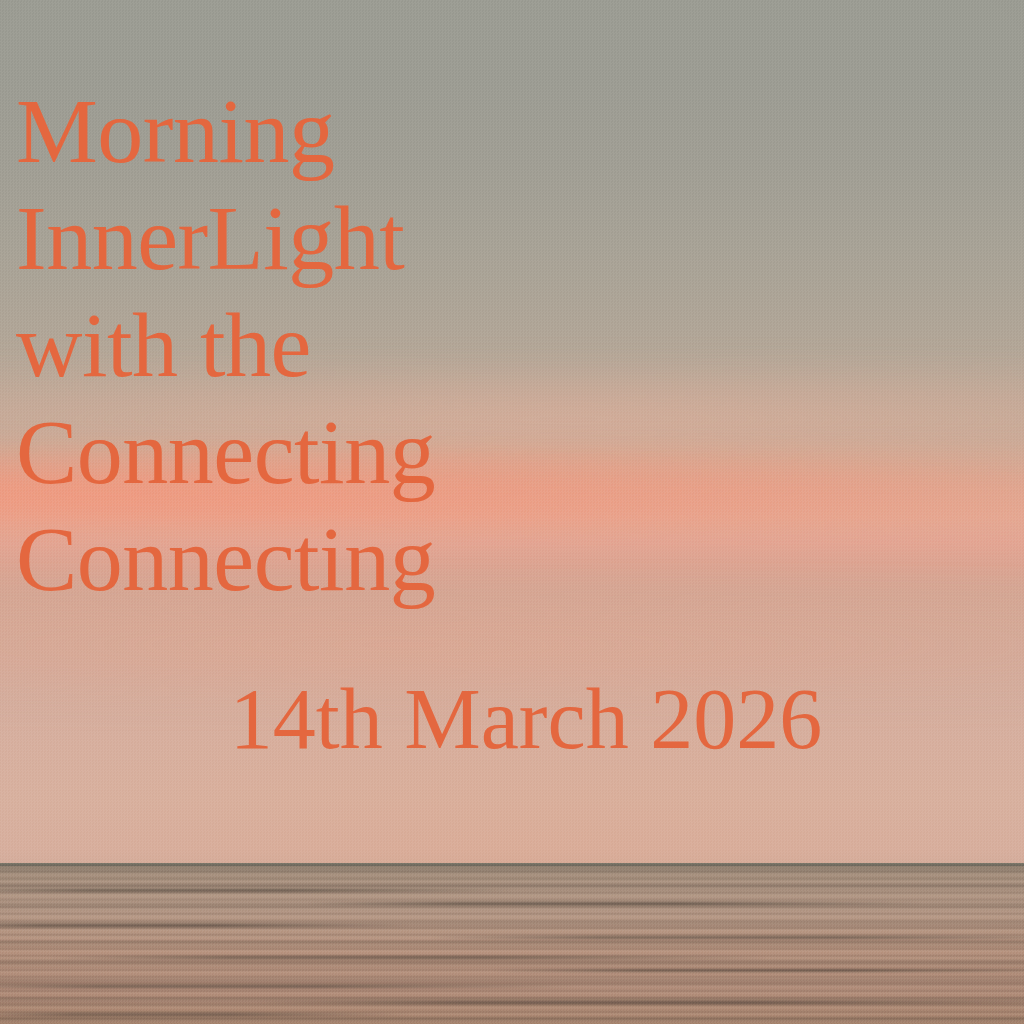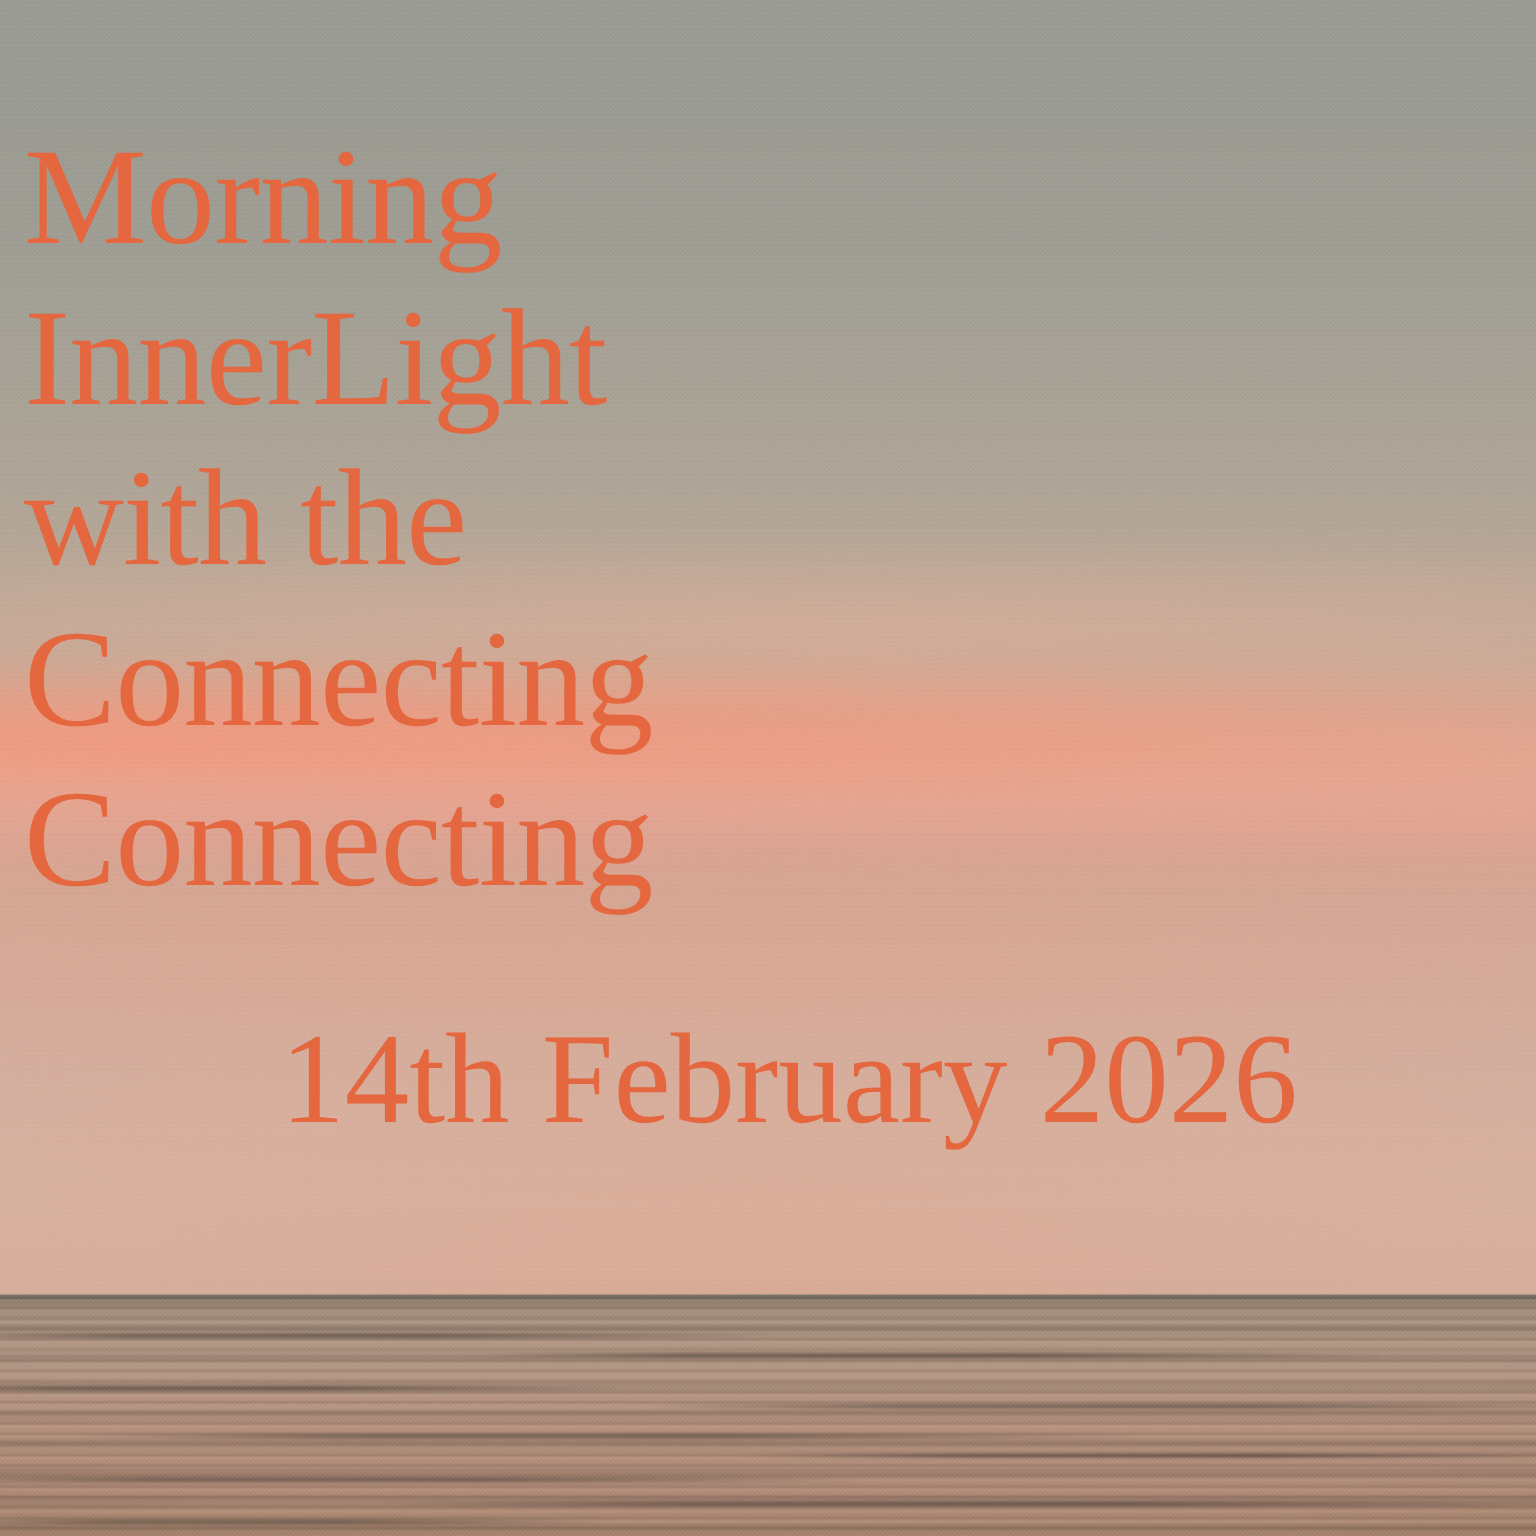--- a/index.html
+++ b/index.html
@@ -231,16 +231,16 @@
 
   <div class="text-layer">
     <h1 class="headline">
       <span class="line">Morning</span>
       <span class="line">InnerLight</span>
       <span class="line">with the</span>
       <span class="line">Connecting</span>
       <span class="line">Connecting</span>
     </h1>
 
-    <div class="date">14th February 2026</div>
+    <div class="date">14th March 2026</div>
   </div>
 
 </div>
 
 </body></html>

